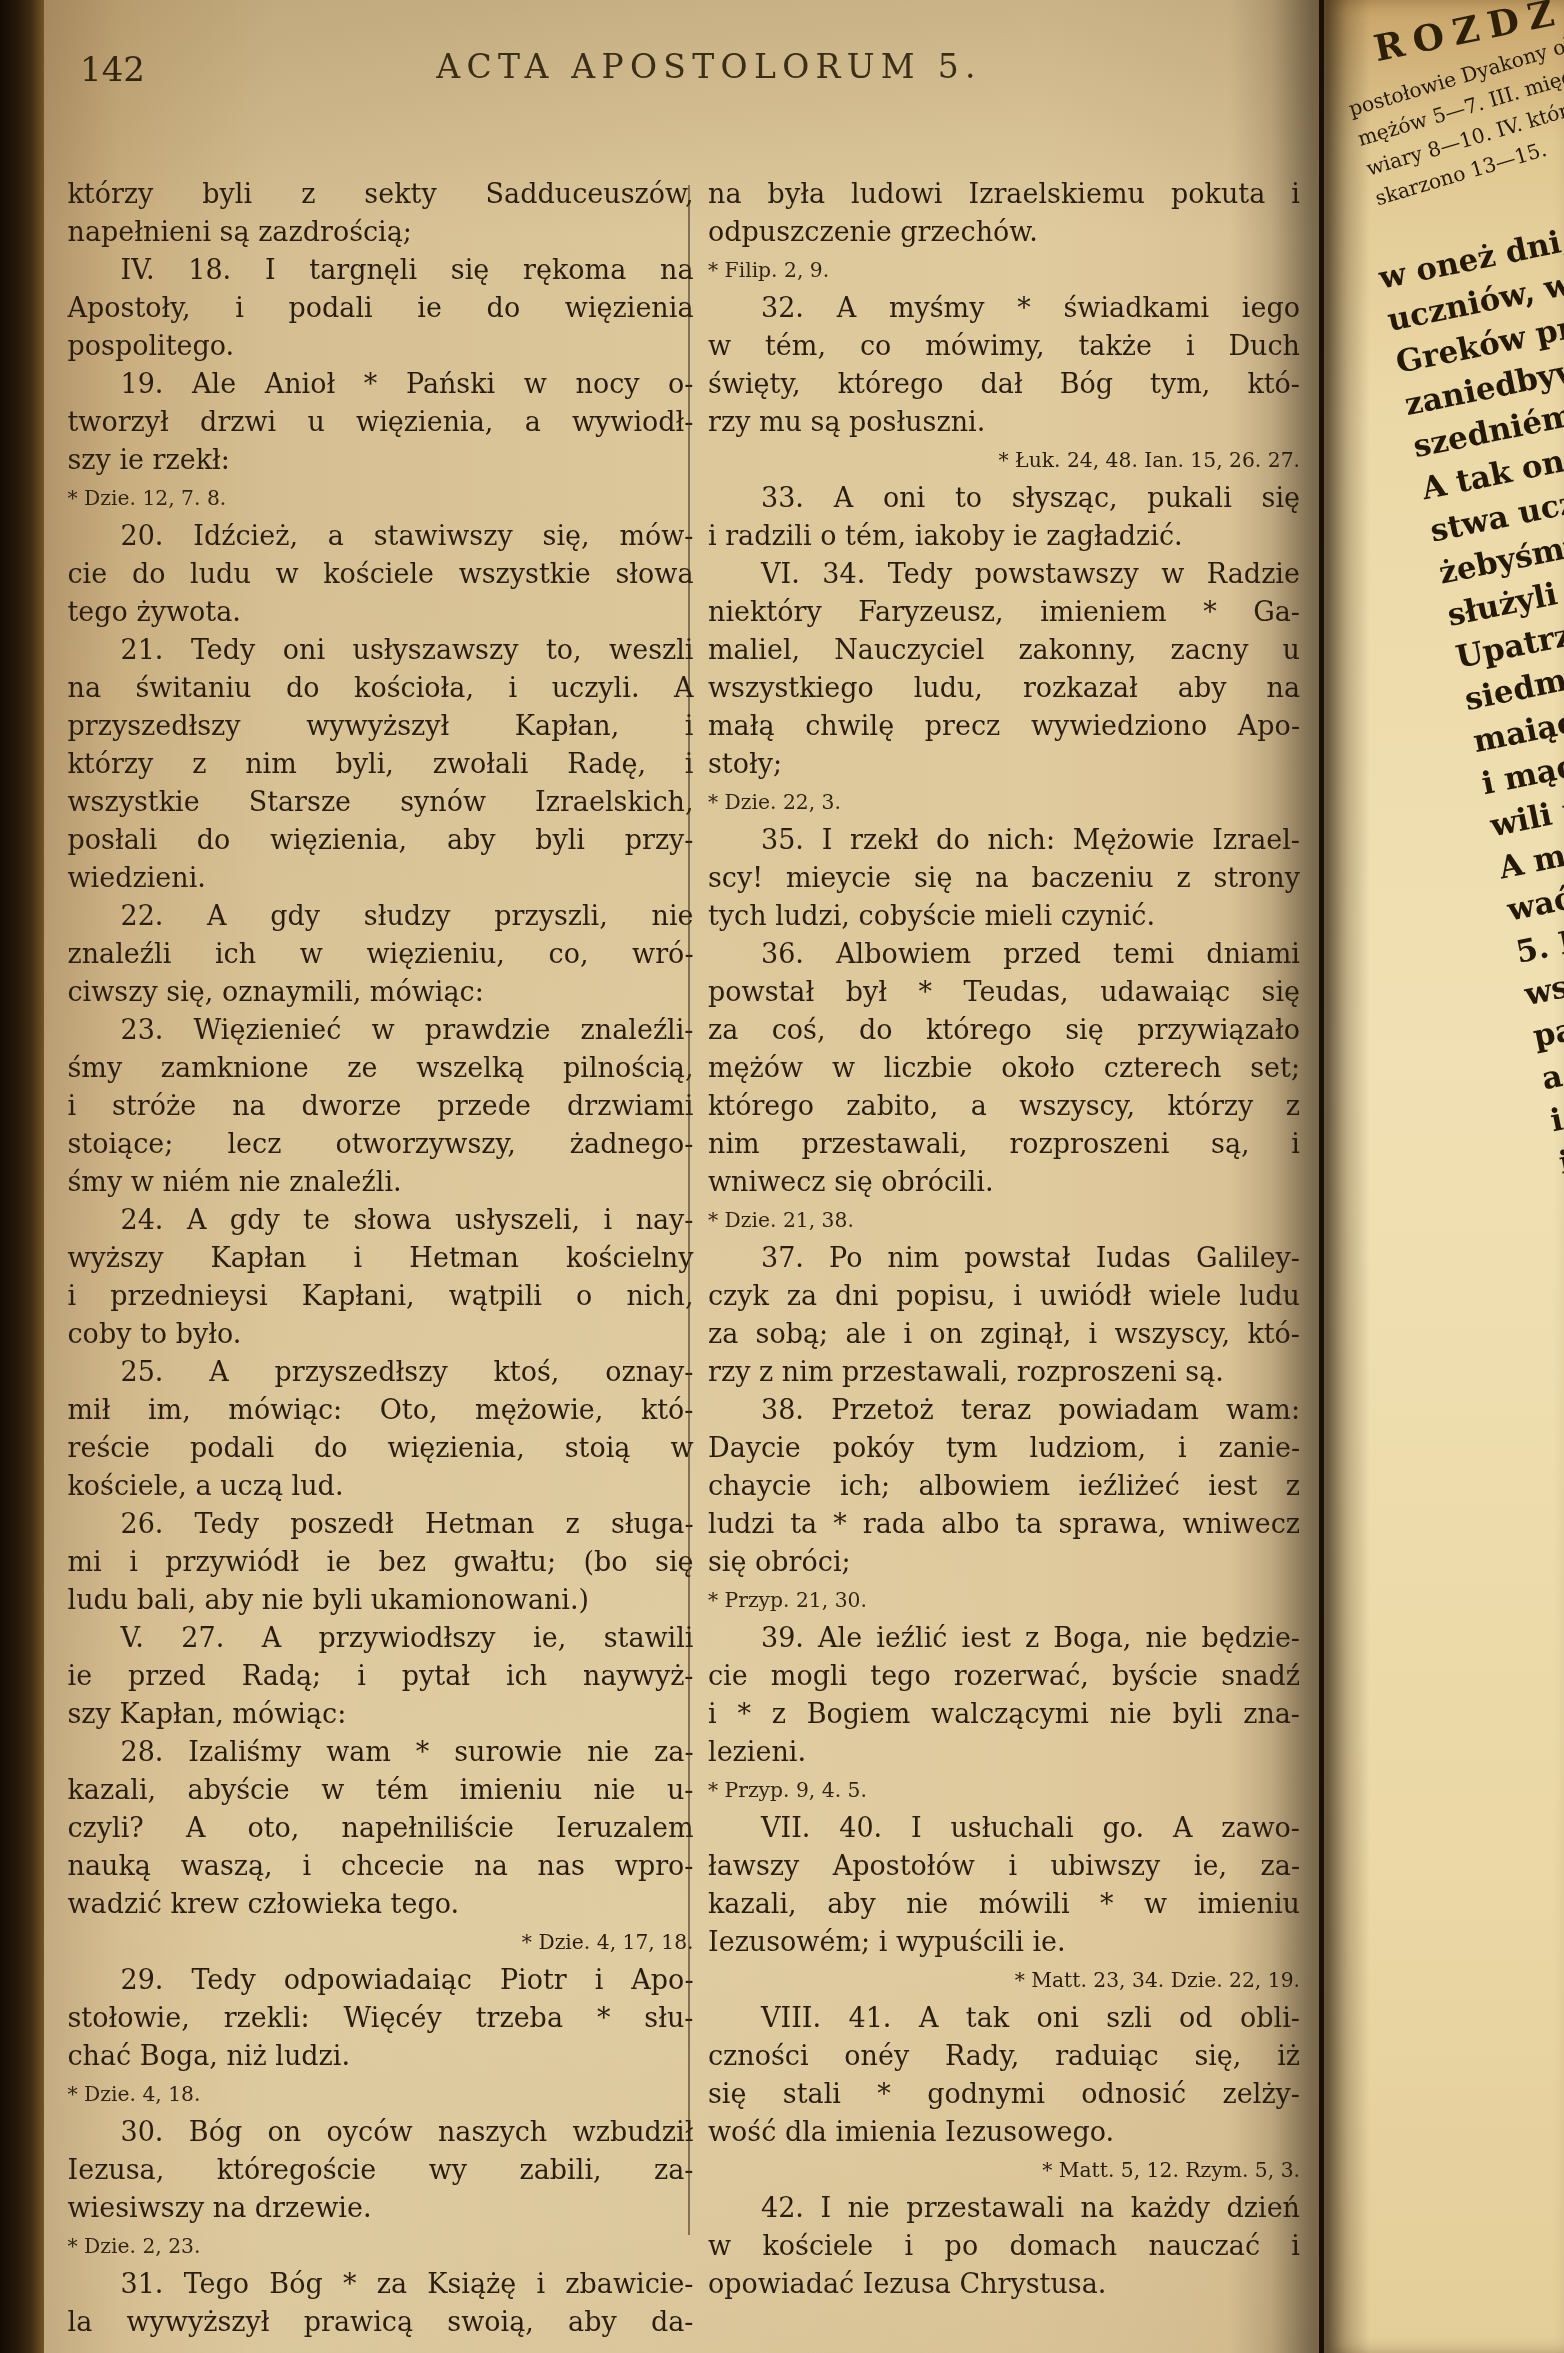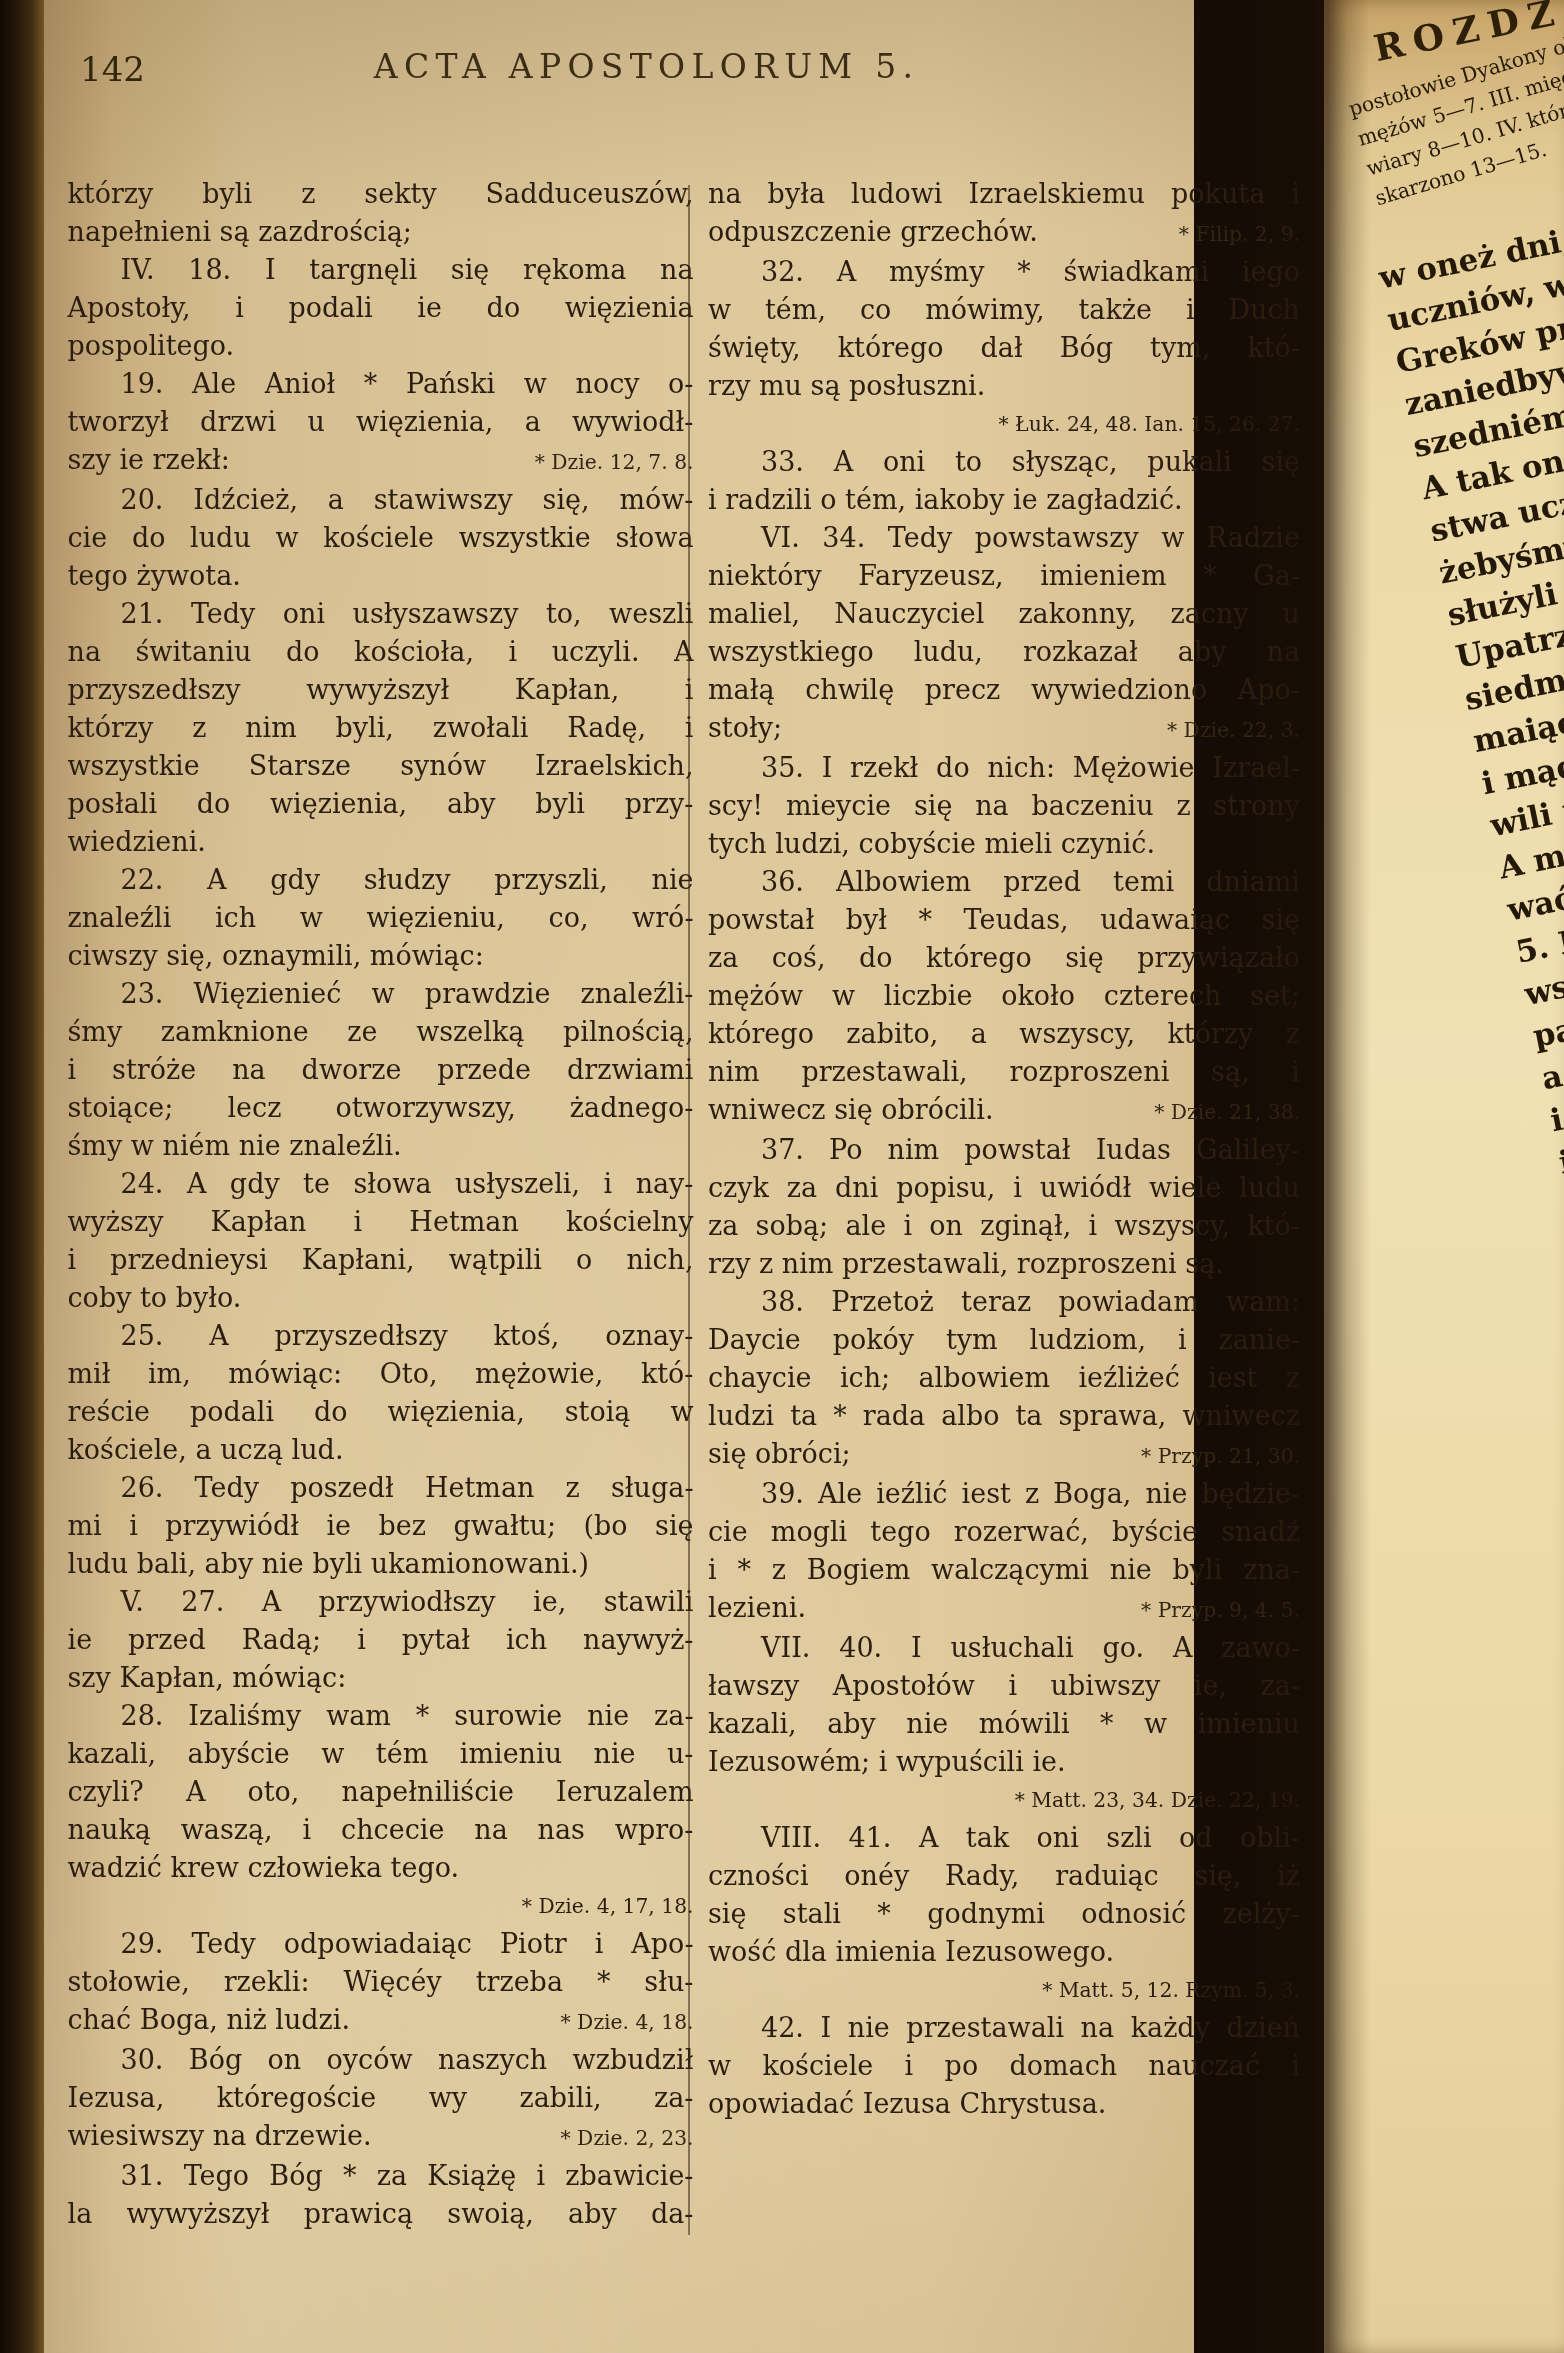--- a/index.html
+++ b/index.html
@@ -11,21 +11,21 @@
   .photo{position:absolute;inset:0;}
 
   
   .left-strip{
     position:absolute;left:0;top:0;width:44px;height:100%;
     background:linear-gradient(90deg,#130c04 0%,#23160a 35%,#3e2b12 70%,#735426 100%);
   }
 
   
   .main-page{
-    position:absolute;left:44px;top:0;width:1150px;height:100%;
+    position:absolute;left:44px;top:0;width:1275px;height:100%;
     background:
       radial-gradient(ellipse at 12% 96%, rgba(255,242,205,0.30), rgba(255,242,205,0) 55%),
       linear-gradient(180deg, rgba(110,82,40,0.20) 0%, rgba(110,82,40,0) 10%, rgba(110,82,40,0) 82%, rgba(150,120,70,0.10) 100%),
       linear-gradient(90deg,#b2956a 0%,#c9ae7f 6%,#d5bf92 18%,#dcc79b 48%,#e0cb9f 78%,#d7bf92 100%);
   }
 
   .running-head{position:absolute;top:47px;left:0;width:100%;height:47px;}
   .pageno{position:absolute;left:36px;top:1.6px;font-size:34px;color:#33260f;}
   .head-title{
     text-align:center;padding-left:55px;
@@ -37,21 +37,21 @@
   .col-left{left:23.5px;width:626px;}
   .col-right{left:664px;width:592px;}
   .divider{
     position:absolute;left:644px;top:185px;width:2.3px;height:2050px;
     background:rgba(56,40,22,0.55);
   }
 
   .line{text-align:justify;text-align-last:justify;}
   .line.last{text-align-last:auto;}
   .line.indent{text-indent:53px;}
-  .line.has-note{display:flex;justify-content:space-between;align-items:baseline;text-align:left;}
+  .line.has-note{display:flex;justify-content:flex-start;align-items:baseline;text-align:left;flex-direction:column;}
   .line.has-note .t{white-space:nowrap;}
   .note{font-size:20.3px;white-space:nowrap;color:#322513;}
   .line.noteline{text-align:right;text-align-last:auto;font-size:20.3px;}
 
   
   .gutter{
     position:absolute;left:1229px;top:0;width:141px;height:100%;z-index:6;pointer-events:none;
     background:linear-gradient(90deg,
       rgba(38,23,8,0) 0%, rgba(38,23,8,0.14) 30%, rgba(26,15,5,0.46) 58%,
       rgba(34,21,8,0.55) 70%, rgba(70,47,18,0.28) 84%, rgba(70,47,18,0) 100%);

